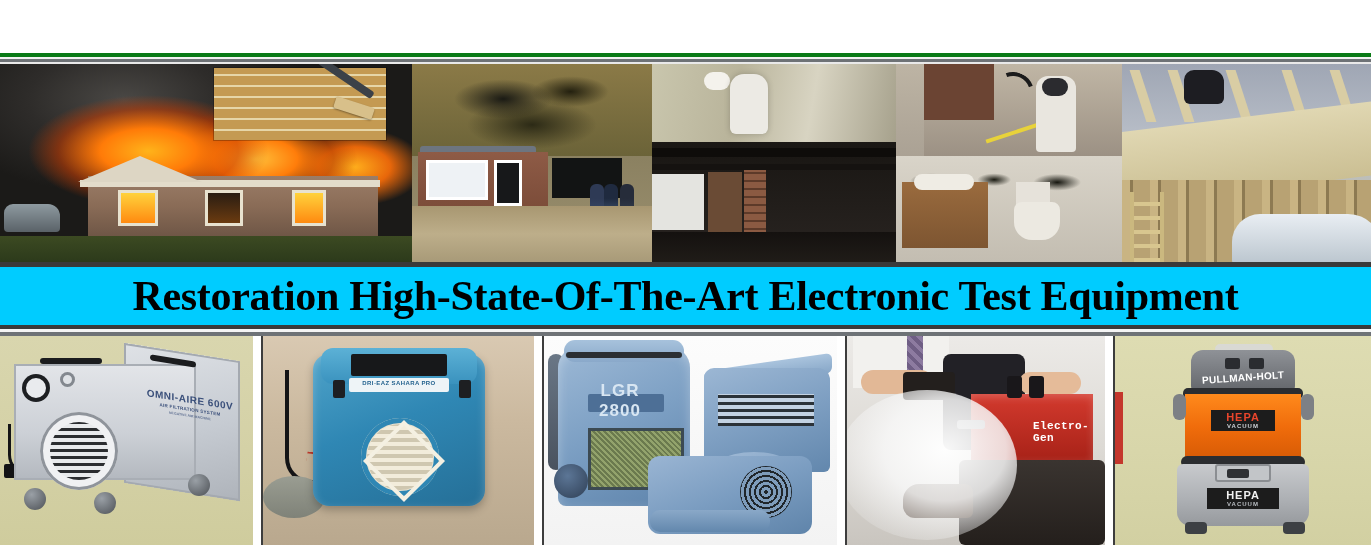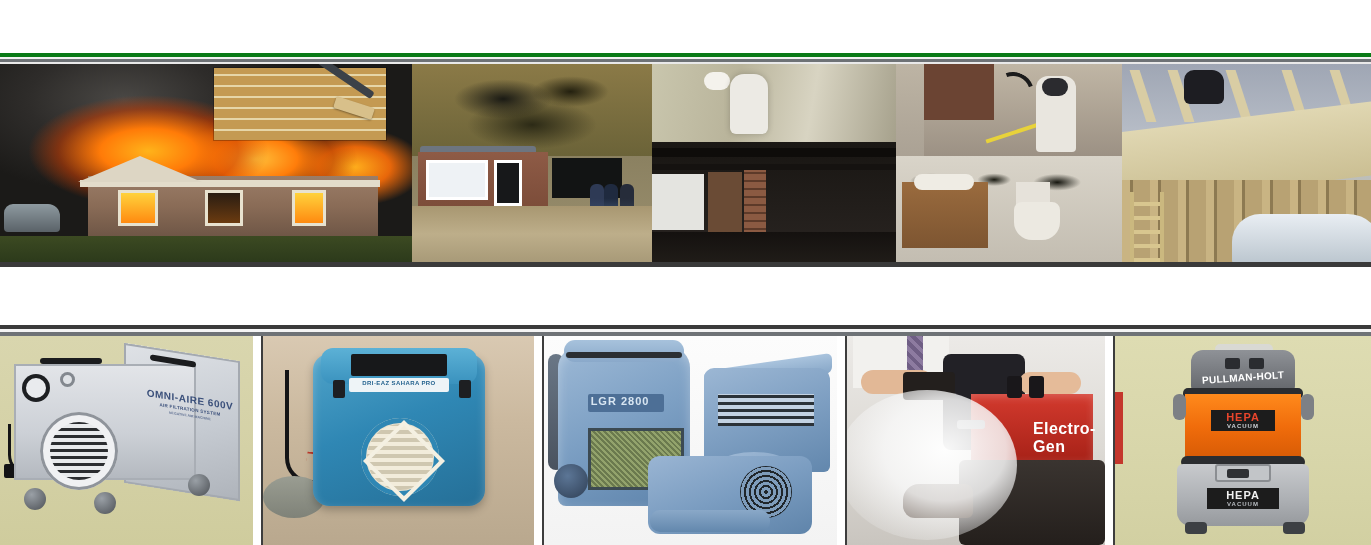--- a/index.html
+++ b/index.html
@@ -203,22 +203,22 @@
   
   .p3{left:544px;width:293px;background:#fdfdfd;}
   .p3-bg{position:absolute;left:0;top:0;width:293px;height:209px;background:linear-gradient(#fcfcfc,#f3f3f3);}
   .p3-dehu{position:absolute;left:14px;top:10px;width:132px;height:160px;border-radius:22px 22px 8px 8px;
      background:linear-gradient(155deg,#9db9d6 0%, #7da0c4 48%, #5d83ab 100%);
      box-shadow:inset 0 4px 12px rgba(255,255,255,.3);}
   .p3-top{position:absolute;left:20px;top:4px;width:120px;height:22px;border-radius:14px;
      background:linear-gradient(#a7c2dc,#8aa9ca);}
   .p3-blk{position:absolute;left:22px;top:16px;width:116px;height:6px;background:#2b2f33;border-radius:3px;}
   .p3-badge{position:absolute;left:44px;top:58px;width:76px;height:18px;background:#4d6f96;border-radius:2px;}
-  .p3-badge-t{position:absolute;left:44px;top:59px;width:64px;text-align:center;
-     font-family:"Liberation Sans",sans-serif;font-size:11px;font-weight:bold;color:#d8e6f2;letter-spacing:1px;}
+  .p3-badge-t{position:absolute;left:44px;top:45px;width:64px;text-align:center;
+     font-family:"Liberation Sans",sans-serif;font-size:17px;font-weight:bold;color:#d8e6f2;letter-spacing:1px;}
   .p3-filter{position:absolute;left:44px;top:92px;width:96px;height:62px;
      background:repeating-linear-gradient(45deg,#6b7a4e 0px,#6b7a4e 2px,#93a36c 2px,#93a36c 4px);
      box-shadow:inset 0 0 0 3px #3c4a52;}
   .p3-wheel{position:absolute;left:10px;top:128px;width:34px;height:34px;border-radius:50%;
      background:radial-gradient(circle at 40% 35%,#5c7696,#2f3f55);}
   .p3-handle{position:absolute;left:4px;top:18px;width:16px;height:116px;border-radius:8px;
      background:linear-gradient(#6a7786,#49525e);}
   .p3-mover2{position:absolute;left:160px;top:32px;width:126px;height:104px;border-radius:10px 12px 6px 6px;
      background:linear-gradient(160deg,#9cb7d4 0%, #7e9fc2 50%, #6287ad 100%);}
   .p3-m2top{position:absolute;left:160px;top:26px;width:128px;height:20px;transform:skewY(-8deg);
@@ -242,21 +242,21 @@
   .p4-shirt{position:absolute;left:6px;top:0;width:96px;height:52px;background:#f2f1ee;}
   .p4-tie{position:absolute;left:60px;top:0;width:16px;height:48px;
      background:repeating-linear-gradient(45deg,#8d7ba0 0px,#8d7ba0 4px,#6f5e84 4px,#6f5e84 8px);}
   .p4-pants{position:absolute;left:96px;top:18px;width:82px;height:96px;background:#222126;border-radius:8px;}
   .p4-arm1{position:absolute;left:14px;top:34px;width:72px;height:24px;background:#e2b896;border-radius:12px;}
   .p4-remote{position:absolute;left:56px;top:36px;width:52px;height:28px;background:#231f1d;border-radius:4px;}
   .p4-arm2{position:absolute;left:172px;top:36px;width:62px;height:22px;background:#e5bb99;border-radius:11px;}
   .p4-box{position:absolute;left:124px;top:58px;width:122px;height:66px;
      background:linear-gradient(#d33a2e,#a82218);box-shadow:inset 0 3px 8px rgba(255,255,255,.2);}
   .p4-box-t{position:absolute;left:186px;top:84px;width:70px;
-     font-family:Liberation Sans, sans-serif;font-size:16px;font-weight:bold;color:#fff;letter-spacing:.4px;}
+     font-family:Liberation Mono, monospace;font-size:11px;font-weight:bold;color:#fff;letter-spacing:.4px;}
   .p4-knob1,.p4-knob2{position:absolute;top:40px;width:15px;height:22px;background:#19171a;border-radius:3px;}
   .p4-knob1{left:160px;} .p4-knob2{left:182px;}
   .p4-nozzle{position:absolute;left:110px;top:84px;width:28px;height:9px;background:#8d9196;border-radius:3px;}
   .p4-case{position:absolute;left:112px;top:124px;width:146px;height:85px;
      background:linear-gradient(#3a3430,#241f1c);border-radius:6px;}
   .p4-fog{position:absolute;left:-10px;top:54px;width:180px;height:150px;border-radius:50%;
      background:radial-gradient(ellipse at 60% 40%, rgba(255,255,255,.97) 0%, rgba(248,248,248,.85) 40%, rgba(240,240,240,.35) 70%, rgba(240,240,240,0) 88%);}
   .p4-shoe{position:absolute;left:56px;top:148px;width:70px;height:34px;background:#4a3a2e;border-radius:16px 8px 6px 12px;}
 
   
@@ -369,20 +369,23 @@
       <div class="h5-worker"></div>
       <div class="h5-roof"></div>
       <div class="h5-wall"></div>
       <div class="h5-ladder"></div>
       <div class="h5-car"></div>
     </div>
 
   </div>
 
   <div class="cyan-top-border"></div>
+  <div class="cyan-bar">
+    <div class="cyan-text">Restoration High-State-Of-The-Art Electronic Test Equipment</div>
+  </div>
   <div class="cyan-bottom-border"></div>
   <div class="gap-white"></div>
   <div class="gray-rail"></div>
 
   <div class="products">
 
     <div class="prod p1">
       <div class="p1-cord"></div>
       <div class="p1-plug"></div>
       <div class="p1-side"></div>

